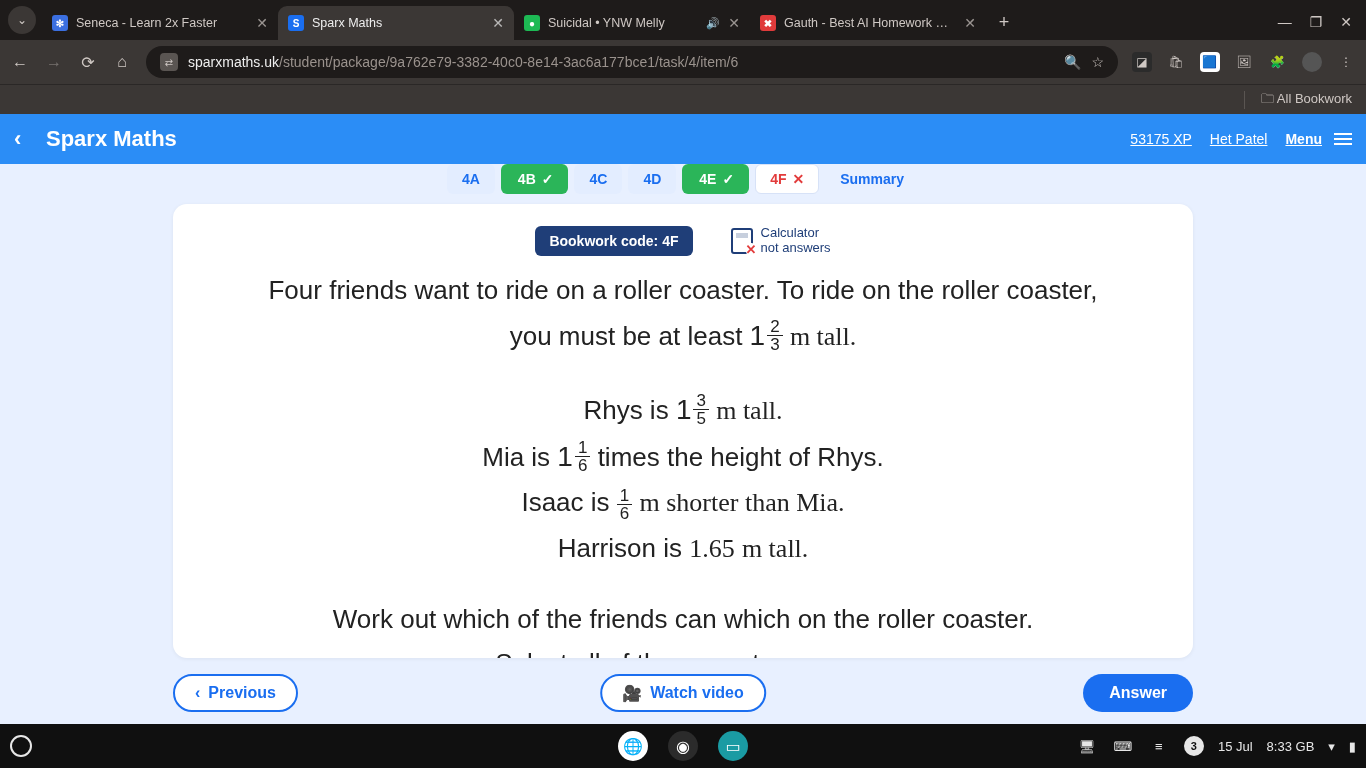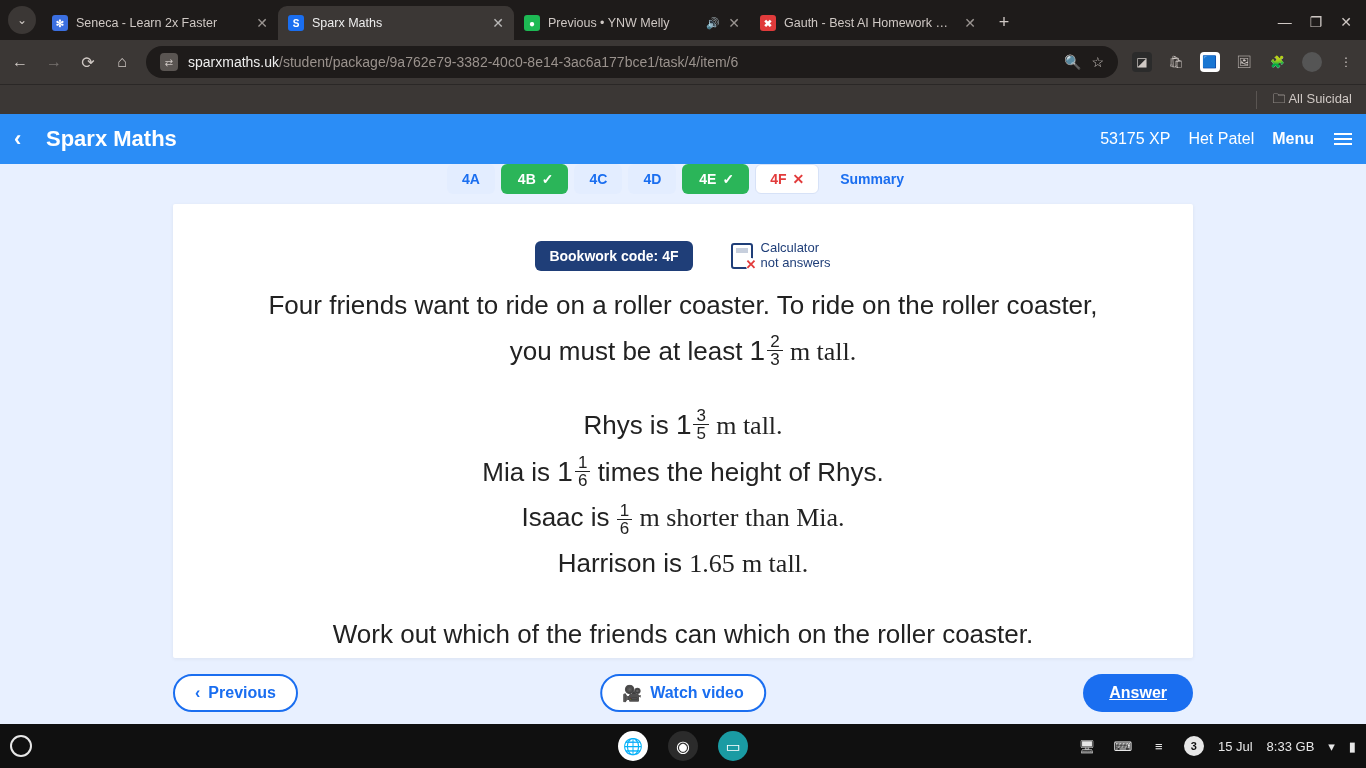--- a/index.html
+++ b/index.html
@@ -28,36 +28,36 @@
   .omnibox .url .path{ color:#9a928d;}
   .ext-icons{ display:flex; gap:14px; align-items:center;}
   .ext-icons .ico{ width:20px; height:20px; border-radius:4px; display:flex; align-items:center;justify-content:center; font-size:12px; cursor:pointer;}
   .bookbar { height:30px; background:#3b3735; border-top:1px solid #2a2726; display:flex; align-items:center; justify-content:flex-end; padding-right:14px; color:#cfc8c4; font-size:13px; gap:6px;}
   .bookbar .folder{cursor:pointer;}
 
   
   .sparx-bar { height:50px; background:#2b8df6; display:flex; align-items:center; padding:0 14px; color:#fff;}
   .sparx-back{ font-size:22px; width:32px; cursor:pointer; font-weight:bold;}
   .sparx-title{ font-size:22px; font-weight:700;}
-  .sparx-right{ margin-left:auto; display:flex; align-items:center; gap:18px; font-size:16px;}
-  .sparx-right .menu{ display:flex; align-items:center; gap:20px; font-weight:600; cursor:pointer;}
+  .sparx-right{ margin-left:auto; display:flex; align-items:center; gap:18px; font-size:14px;text-decoration:underline;}
+  .sparx-right .menu{ display:flex; align-items:center; gap:12px; font-weight:600; cursor:pointer;}
   .burger{ display:inline-flex; flex-direction:column; gap:3px;}
   .burger span{display:block;width:18px;height:2px;background:#fff;}
 
   
   .page { position:absolute; left:0; right:0; top:164px; bottom:44px; background:#e8f0ff; overflow:hidden;}
   .tasknav { height:36px; display:flex; align-items:flex-start; justify-content:center; gap:6px; padding-top:0;}
   .pill { height:30px; padding:0 14px; border-radius:6px; background:#e3edff; color:#1a6ef0; font-weight:700; font-size:14px; display:flex; align-items:center; gap:6px; cursor:pointer; border:1px solid transparent;}
   .pill.done{ background:#2bb559; color:#fff;padding-left:16px;}
   .pill.wrong{ background:#fff; color:#e23b3b; border:1px solid #d7e2f7;justify-content:space-between;}
   .pill.summary{ background:transparent;}
   .check::after{content:"✓"; font-weight:900;}
   .cross::after{content:"✕"; font-weight:900;}
 
-  .card { position:absolute; left:50%; transform:translateX(-50%); top:40px; width:1020px; bottom:66px; background:#fff; border-radius:2px; box-shadow:0 1px 4px rgba(0,0,0,.06); padding:37px 34px; overflow:hidden;}
+  .card { position:absolute; left:50%; transform:translateX(-50%); top:40px; width:1020px; bottom:66px; background:#fff; border-radius:14px; box-shadow:0 1px 4px rgba(0,0,0,.06); padding:22px 34px; overflow:hidden;}
   .meta { display:flex; align-items:center; justify-content:center; gap:22px; margin-bottom:14px;}
   .bookwork{ background:#1f3e78; color:#fff; font-size:14px; padding:7px 14px; border-radius:6px; font-weight:600;}
   .calc { display:flex; align-items:center; gap:8px; color:#1f3e78; font-size:13px; line-height:1.15;margin-left:16px;}
   .calc-ico{ width:22px; height:26px; border:2px solid #1f3e78; border-radius:3px; position:relative;}
   .calc-ico::before{content:"";position:absolute;top:3px;left:3px;right:3px;height:5px;background:#1f3e78;opacity:.25;}
   .calc-ico::after{content:"✕";position:absolute;right:-6px;bottom:-6px;color:#e23b3b;font-weight:900;font-size:13px;background:#fff;border-radius:50%;}
 
   .question{ color:#222; text-align:center; font-size:26px; line-height:1.55;}
   .question p{ margin:4px 0;}
   .question .gap{ height:22px;}
@@ -65,21 +65,21 @@
   .mixed .whole{ font-size:28px; padding-right:2px;}
   .frac{ display:inline-flex; flex-direction:column; align-items:center; font-size:17px; line-height:1; vertical-align:middle; font-family:"Cambria Math","STIX",serif;}
   .frac .n{ border-bottom:1.5px solid #222; padding:0 3px;}
   .frac .d{ padding:0 3px;}
   .mathvar{ font-family:"Cambria Math","STIX",serif;}
 
   .actionbar{ position:absolute; left:50%; transform:translateX(-50%); bottom:12px; width:1020px; display:flex; align-items:center;}
   .btn{ height:38px; border-radius:20px; display:flex; align-items:center; justify-content:center; gap:8px; font-weight:600; font-size:16px; cursor:pointer; padding:0 20px;}
   .btn.prev{ border:2px solid #1a6ef0; color:#1a6ef0; background:#fff;}
   .btn.watch{ border:2px solid #1a6ef0; color:#1a6ef0; background:#fff; position:absolute; left:50%; transform:translateX(-50%);}
-  .btn.answer{ background:#1a6ef0; color:#fff; margin-left:auto; padding:0 26px;text-decoration:underline;}
+  .btn.answer{ background:#1a6ef0; color:#fff; margin-left:auto; padding:0 26px;}
 
   
   .shelf{ position:absolute; left:0; right:0; bottom:0; height:44px; background:#101010; display:flex; align-items:center; color:#e7e7e7; padding:0 10px; font-size:13px;}
   .launcher{ width:22px;height:22px;border:2px solid #e7e7e7;border-radius:50%; cursor:pointer;}
   .shelf-center{ position:absolute; left:50%; transform:translateX(-50%); display:flex; gap:20px;}
   .shelf-center .app{ width:30px;height:30px;border-radius:50%; display:flex;align-items:center;justify-content:center;font-size:16px; cursor:pointer;}
   .shelf-right{ margin-left:auto; display:flex; align-items:center; gap:14px;}
   .shelf-right .tray{ width:22px;height:22px; display:flex;align-items:center;justify-content:center; cursor:pointer;}
   .badge{ width:20px;height:20px;border-radius:50%;background:#e7e7e7;color:#101010;font-size:11px;font-weight:700;display:flex;align-items:center;justify-content:center;}
 </style>
@@ -94,21 +94,21 @@
     <span class="title">Seneca - Learn 2x Faster</span>
     <span class="tclose">✕</span>
   </div>
   <div class="tab active">
     <span class="favicon" style="background:#1a6ef0;color:#fff">S</span>
     <span class="title">Sparx Maths</span>
     <span class="tclose">✕</span>
   </div>
   <div class="tab inactive">
     <span class="favicon" style="background:#1db954;color:#fff">●</span>
-    <span class="title">Previous • YNW Melly</span>
+    <span class="title">Suicidal • YNW Melly</span>
     <span class="audio">🔊</span>
     <span class="tclose">✕</span>
   </div>
   <div class="tab inactive">
     <span class="favicon" style="background:#e03b3b;color:#fff">✖</span>
     <span class="title">Gauth - Best AI Homework Help</span>
     <span class="tclose">✕</span>
   </div>
   <div class="newtab">+</div>
 
@@ -138,21 +138,21 @@
     <span class="ico" style="background:#fff">🟦</span>
     <span class="ico">🖼</span>
     <span class="ico">🧩</span>
     <span class="ico" style="border-radius:50%;background:#555"></span>
     <span class="ico">⋮</span>
   </div>
 </div>
 
 <div class="bookbar">
   <span style="border-left:1px solid #5a5552;height:18px;margin-right:10px"></span>
-  <span class="folder">🗀 <span>All Suicidal</span></span>
+  <span class="folder">🗀 <span>All Bookwork</span></span>
 </div>
 
 <div class="sparx-bar">
   <span class="sparx-back">‹</span>
   <span class="sparx-title">Sparx Maths</span>
   <div class="sparx-right">
     <span>53175 XP</span>
     <span>Het Patel</span>
     <span class="menu">
       <span>Menu</span>

